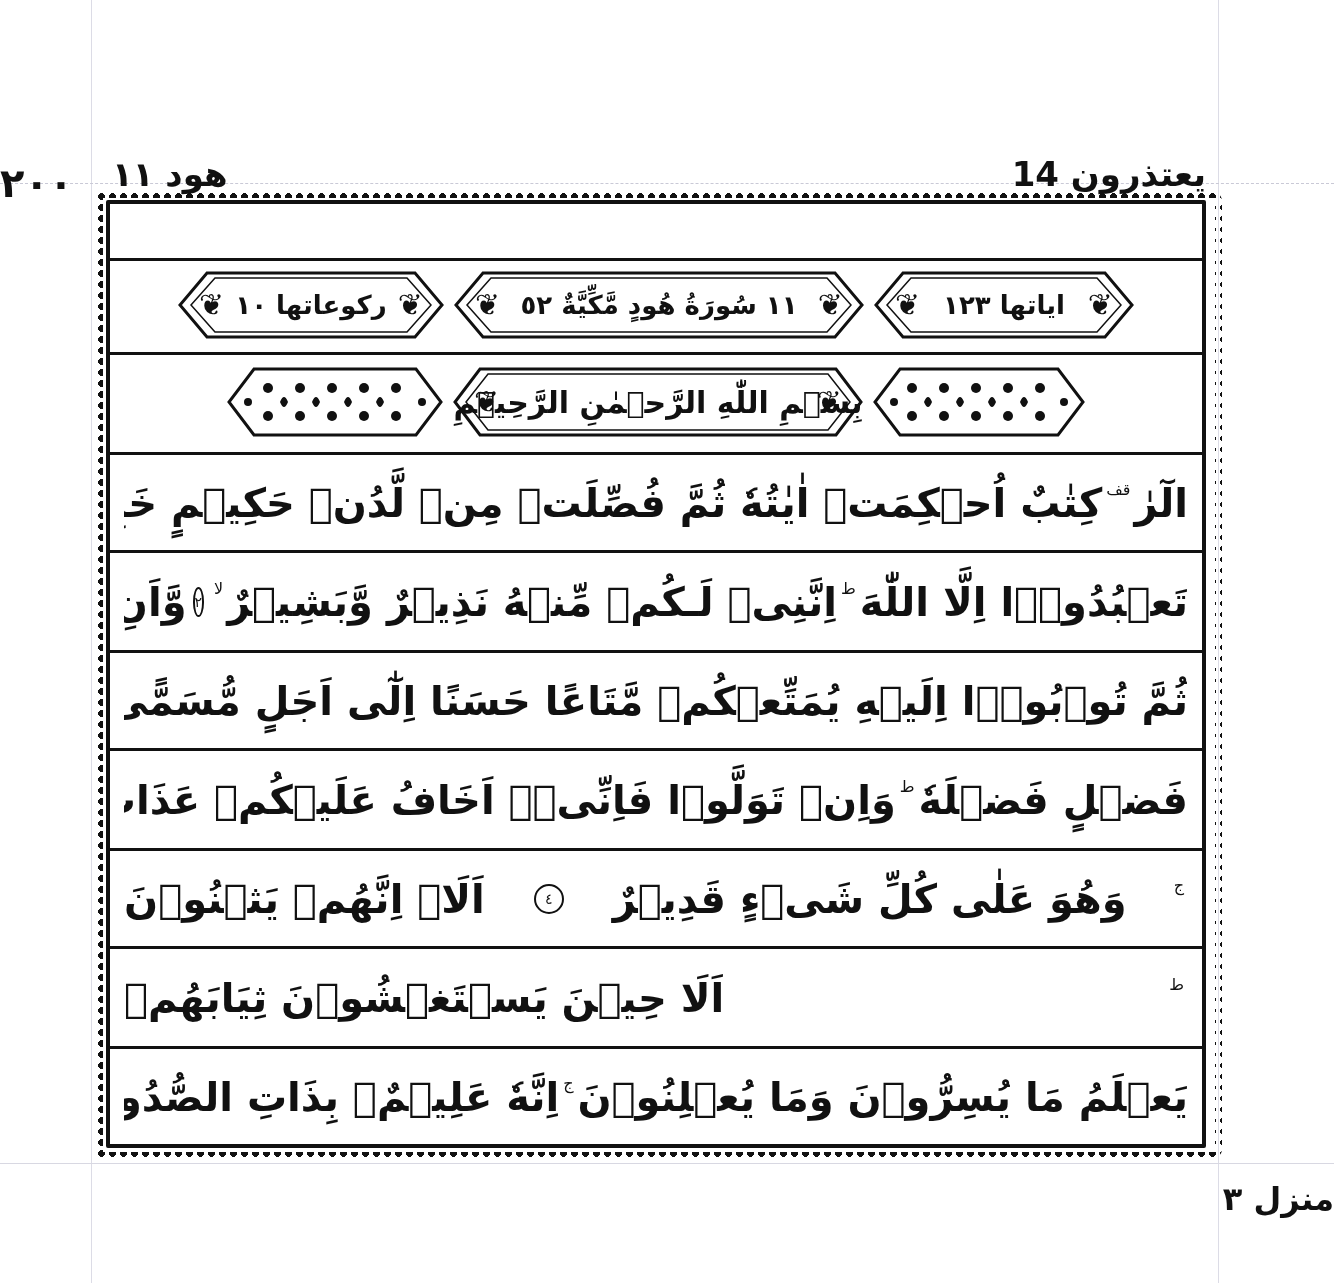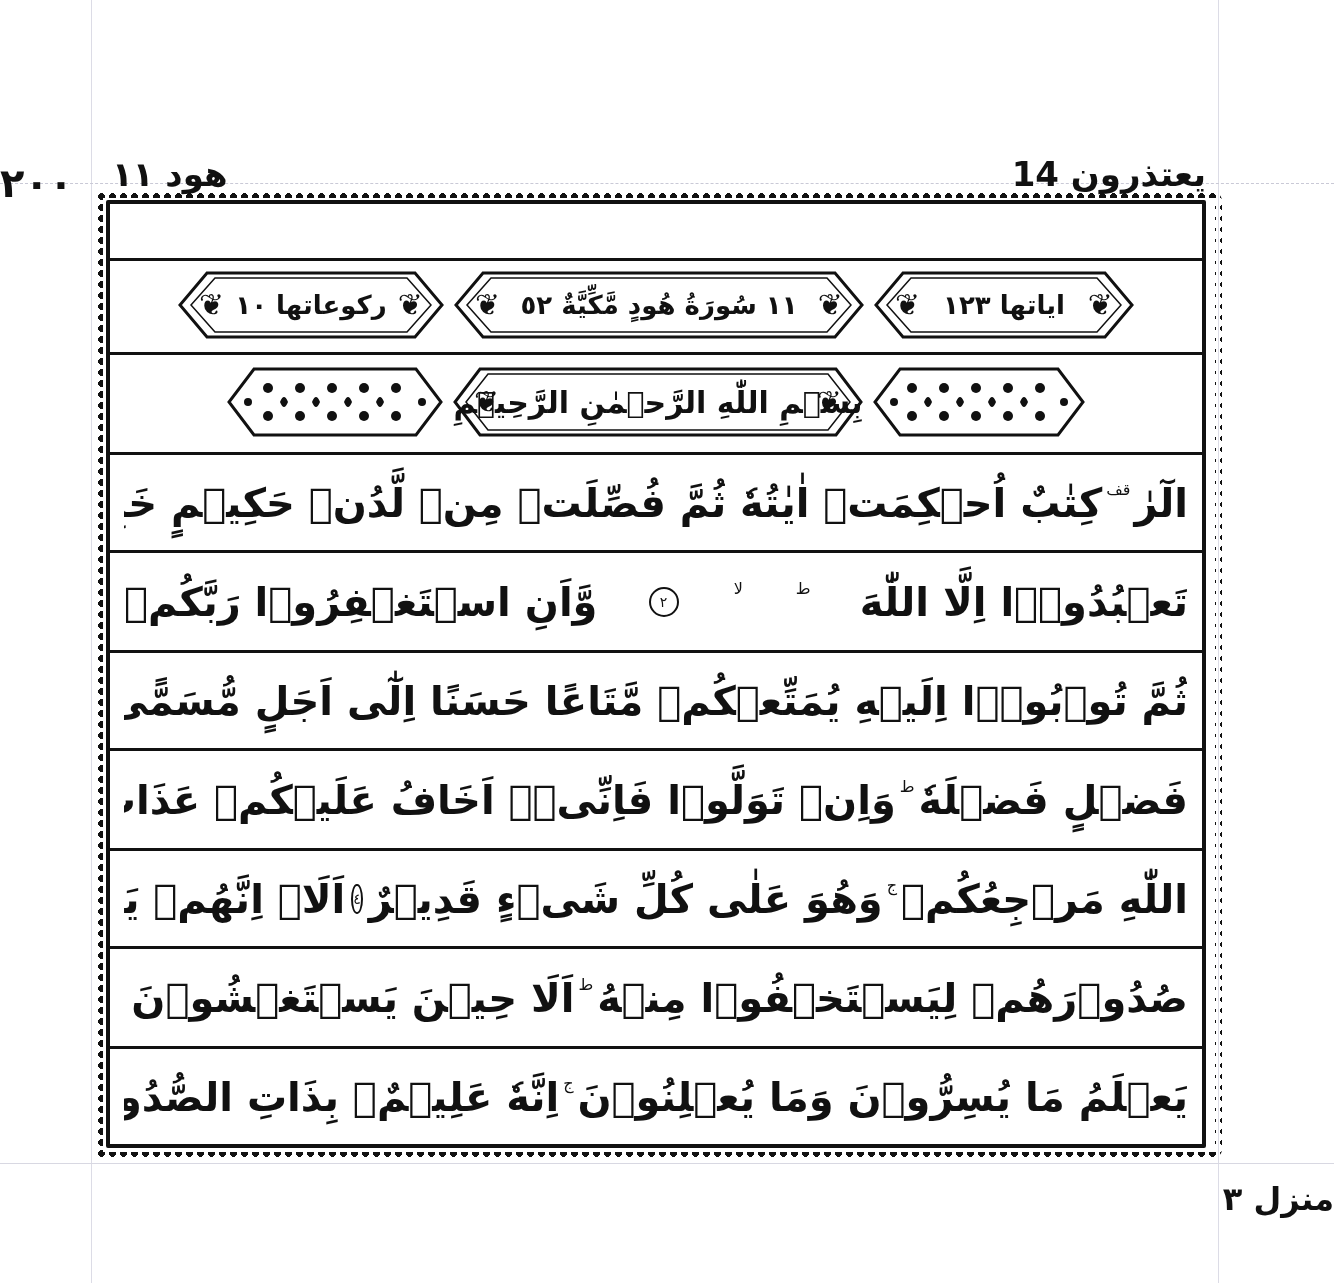--- a/index.html
+++ b/index.html
@@ -172,42 +172,41 @@
 
   <div class="verse-line" style="top:252px">
     <span class="seg">الٓرٰ</span>
     <span class="pause-mark">قف</span>
     <span class="seg">كِتٰبٌ اُحۡكِمَتۡ اٰيٰتُهٗ ثُمَّ فُصِّلَتۡ مِنۡ لَّدُنۡ حَكِيۡمٍ خَبِيۡرٍ</span>
 
   </div>
   <div class="verse-line" style="top:351px">
     <span class="seg">تَعۡبُدُوۡۤا اِلَّا اللّٰهَ</span>
     <span class="pause-mark">ط</span>
+    <span class="seg">اِنَّنِىۡ لَـكُمۡ مِّنۡهُ نَذِيۡرٌ وَّبَشِيۡرٌ</span>
     <span class="pause-mark">لا</span>
     <span class="ayah-mark">٢</span>
     <span class="seg">وَّاَنِ اسۡتَغۡفِرُوۡا رَبَّكُمۡ</span>
   </div>
   <div class="verse-line" style="top:450px">
     <span class="seg" style="width:100%; text-align:justify; text-align-last:justify;">ثُمَّ تُوۡبُوۡۤا اِلَيۡهِ يُمَتِّعۡكُمۡ مَّتَاعًا حَسَنًا اِلٰٓى اَجَلٍ مُّسَمًّى وَّيُؤۡتِ كُلَّ ذِىۡ</span>
   </div>
   <div class="verse-line" style="top:549px">
     <span class="seg">فَضۡلٍ فَضۡلَهٗ</span>
     <span class="pause-mark">ط</span>
     <span class="seg">وَاِنۡ تَوَلَّوۡا فَاِنِّىۡۤ اَخَافُ عَلَيۡكُمۡ عَذَابَ يَوۡمٍ كَبِيۡرٍ</span>
 
   </div>
   <div class="verse-line" style="top:648px">
-    <span class="seg">اللّٰهِ مَرۡجِعُكُمۡ</span>
     <span class="pause-mark">ج</span>
     <span class="seg">وَهُوَ عَلٰى كُلِّ شَىۡءٍ قَدِيۡرٌ</span>
     <span class="ayah-mark">٤</span>
     <span class="seg">اَلَاۤ اِنَّهُمۡ يَثۡنُوۡنَ</span>
   </div>
   <div class="verse-line" style="top:747px">
-    <span class="seg">صُدُوۡرَهُمۡ لِيَسۡتَخۡفُوۡا مِنۡهُ</span>
     <span class="pause-mark">ط</span>
     <span class="seg">اَلَا حِيۡنَ يَسۡتَغۡشُوۡنَ ثِيَابَهُمۡ</span>
 
   </div>
   <div class="verse-line" style="top:846px">
     <span class="seg">يَعۡلَمُ مَا يُسِرُّوۡنَ وَمَا يُعۡلِنُوۡنَ</span>
     <span class="pause-mark">ج</span>
     <span class="seg">اِنَّهٗ عَلِيۡمٌۢ بِذَاتِ الصُّدُوۡرِ</span>
 
   </div>

